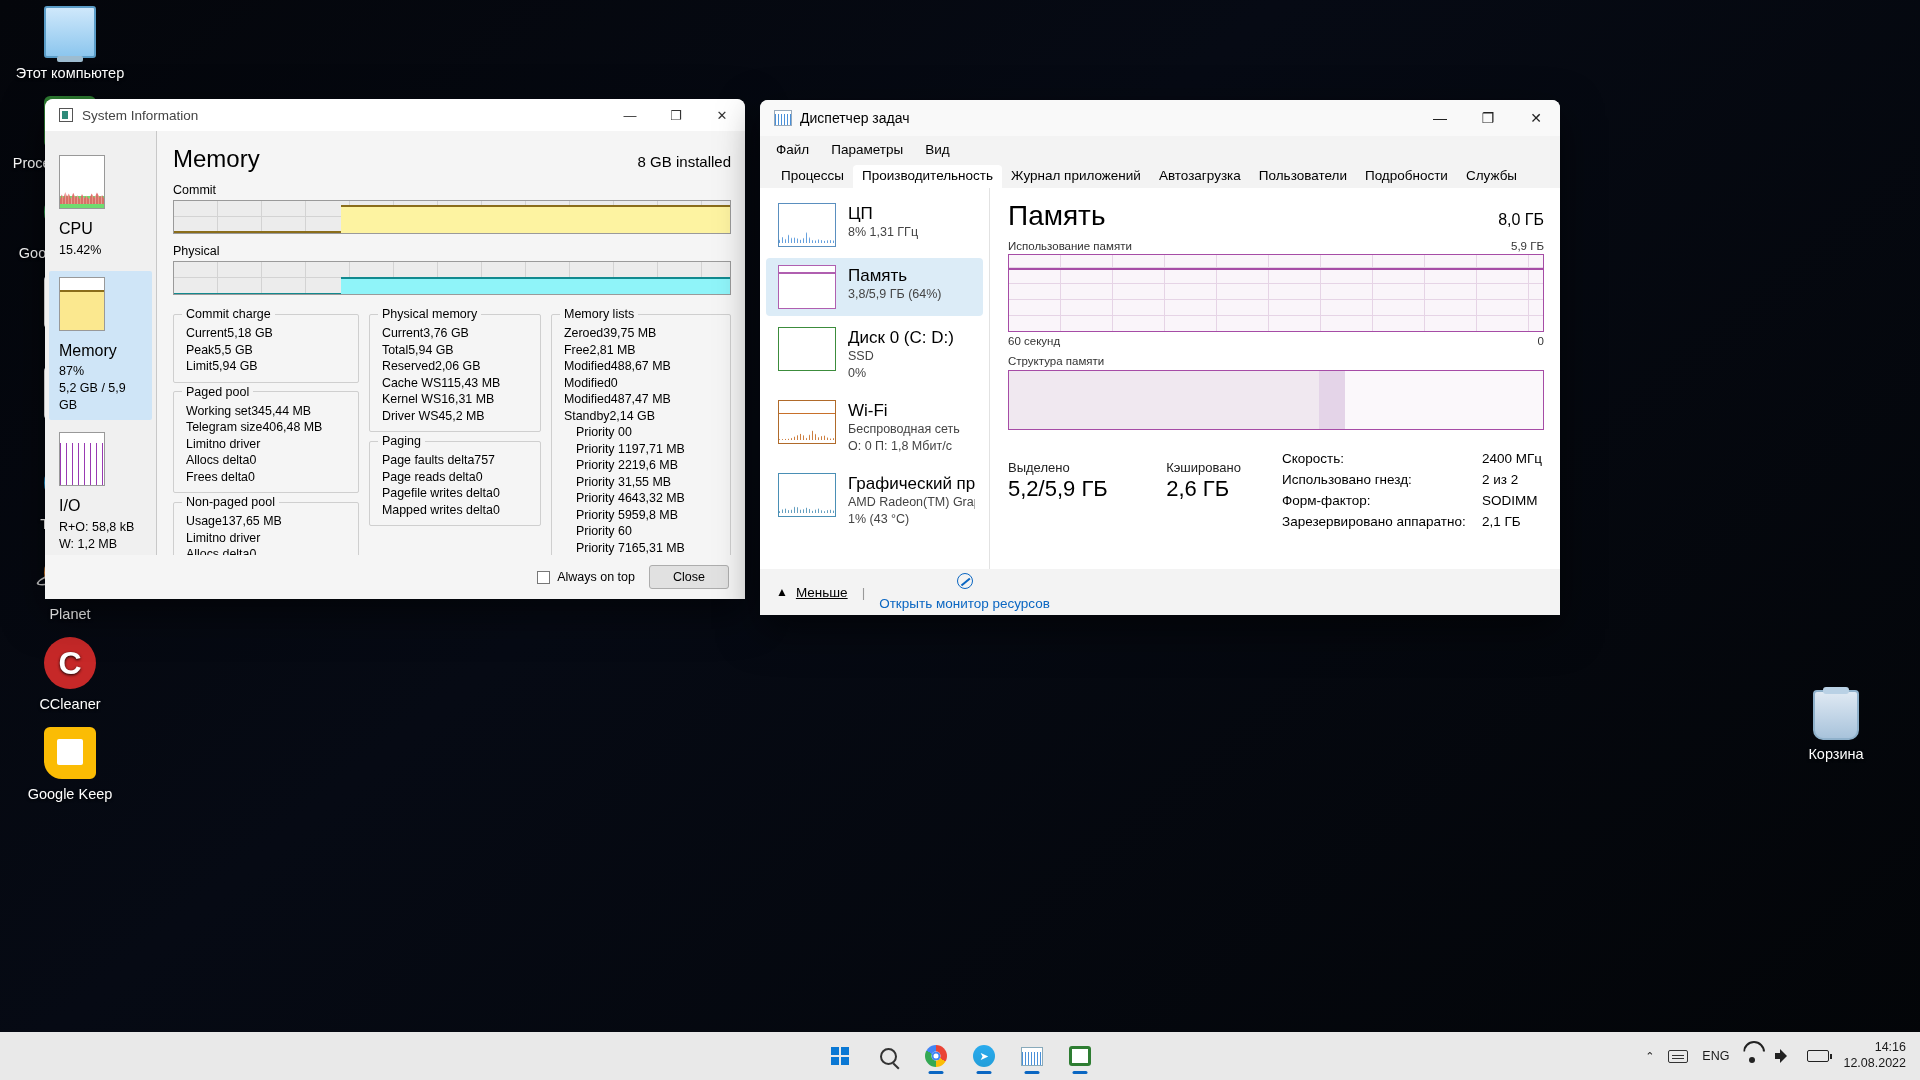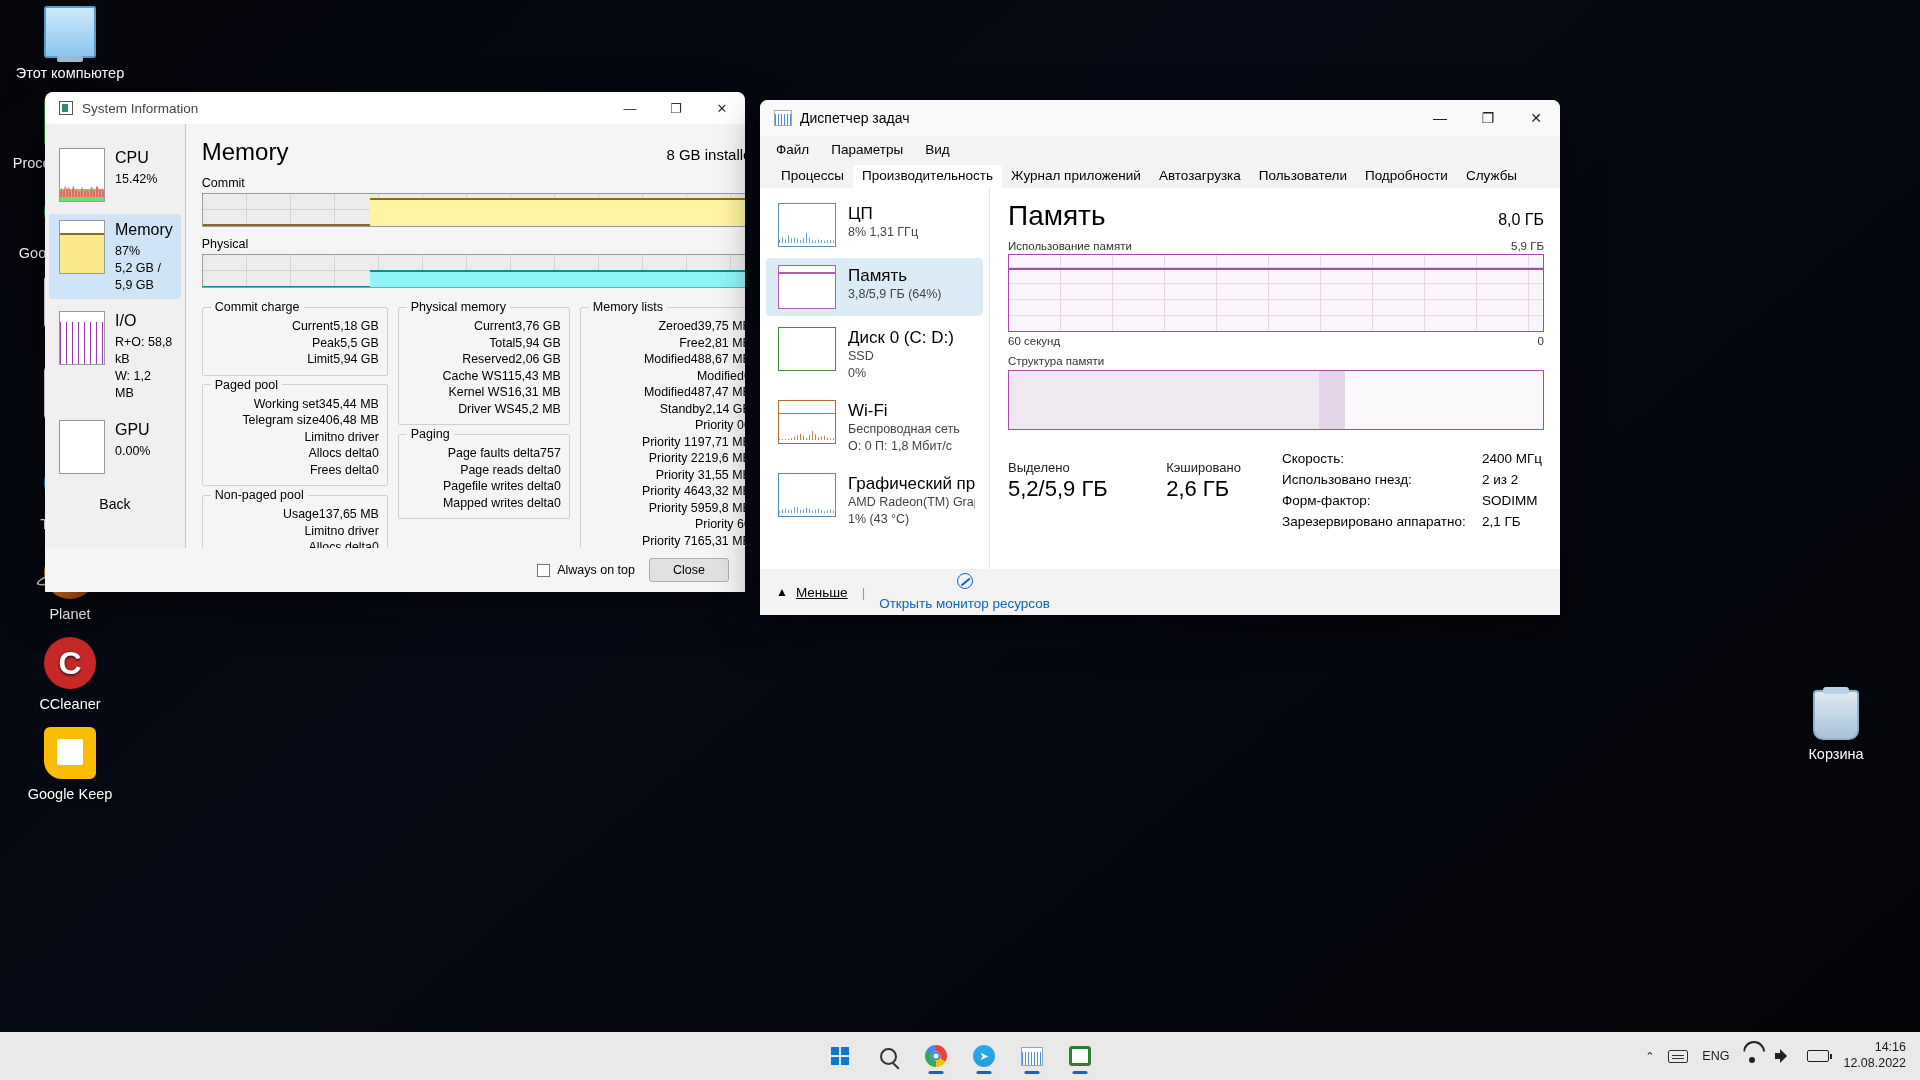--- a/index.html
+++ b/index.html
@@ -81,21 +81,21 @@
   .ic-bin { background: linear-gradient(#dfe9f3,#a8c3db); border-radius:4px 4px 10px 10px; border:2px solid #8fb1cb; }
   .ic-bin::after { content:""; position:absolute; left:8px; right:8px; top:-5px; height:7px; background:#b9d1e5; border-radius:3px; }
 
   .desk-icon-right {
     position:absolute; right: 24px; top: 690px; width:120px; text-align:center;
     color:#fff; font-size:14.5px; text-shadow:0 1px 3px rgba(0,0,0,.9);
   }
 
   
   #sysinfo {
-    position: absolute; left: 45px; top: 92px;
+    position: absolute; left: 45px; top: 99px;
     width: 700px; height: 500px;
     background: #f0f0f0;
     border-radius: 8px 8px 0 0;
     box-shadow: 0 14px 40px rgba(0,0,0,.55);
     overflow: hidden;
     font-size: 12.5px;
     color: #000;
   }
   #sysinfo .titlebar {
     height: 32px; background:#fff;
@@ -122,20 +122,21 @@
   
   #si-left {
     width: 165px; background:#f0f0f0; border-right:1px solid #c8c8c8;
     padding-top: 18px;
     position:relative;
   }
   .si-item {
     display:flex; align-items:flex-start; gap:10px;
     padding:6px 8px 6px 10px; margin: 0 4px 6px 4px;
     border-radius:2px;
+    flex-direction:column;
   }
   .si-item.sel { background:#cfe5f7; }
   .si-thumb {
     width:46px; height:54px; background:#fff; border:1px solid #999; flex:0 0 auto;
     position:relative; overflow:hidden;
   }
   .si-thumb .fill { position:absolute; left:0; right:0; bottom:0; }
   .si-meta .nm { font-size:16px; font-weight:400; line-height:1.3; margin-bottom:2px; }
   .si-meta .sub { font-size:12.5px; line-height:1.35; }
   .si-back {
@@ -182,21 +183,21 @@
   .g-phys .plot { left:30%; width:70%; height:17px; background:#8ff4f9; border-top:2px solid #128a8f; }
   .g-phys .plot2 { position:absolute; left:0; width:30%; bottom:0; height:1px; background:#128a8f;}
 
   .grid3 { display:flex; gap:10px; margin-top:12px; }
   .col { display:flex; flex-direction:column; gap:2px; }
   .col.c1 { width:186px; } .col.c2 { width:172px; } .col.c3 { width:180px; }
   fieldset {
     border:1px solid #cfcfcf; border-radius:2px; padding: 4px 8px 7px;
   }
   legend { font-size:12.5px; padding:0 4px; }
-  .row { display:flex; justify-content:flex-end; line-height:16.5px; font-size:12.4px; }
+  .row { display:flex; justify-content:flex-start; line-height:16.5px; font-size:12.4px; }
   .row .k { padding-left:4px; }
   .row.ind .k { padding-left:16px; }
   .more-btn {
     width:78px; margin: 4px auto 0; display:block; text-align:center;
     border:1px solid #adadad; background:#e1e1e1; border-radius:3px;
     padding:3px 0; font-size:12.5px;
   }
   #si-foot {
     position:absolute; left:0; right:0; bottom:0; height:44px;
     display:flex; align-items:center; justify-content:flex-end; gap:14px;

